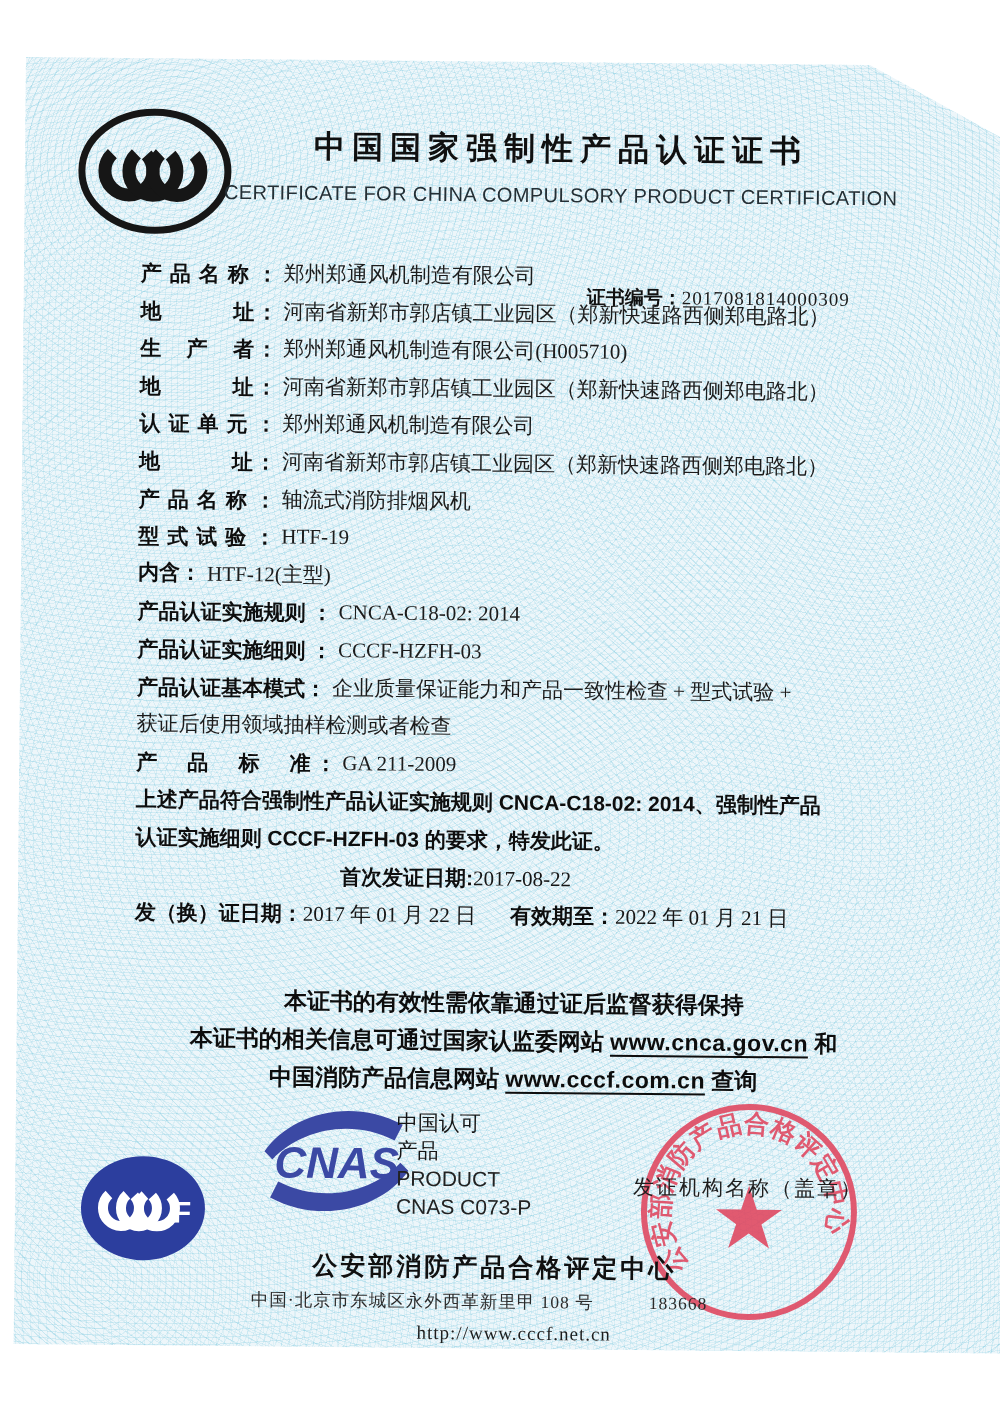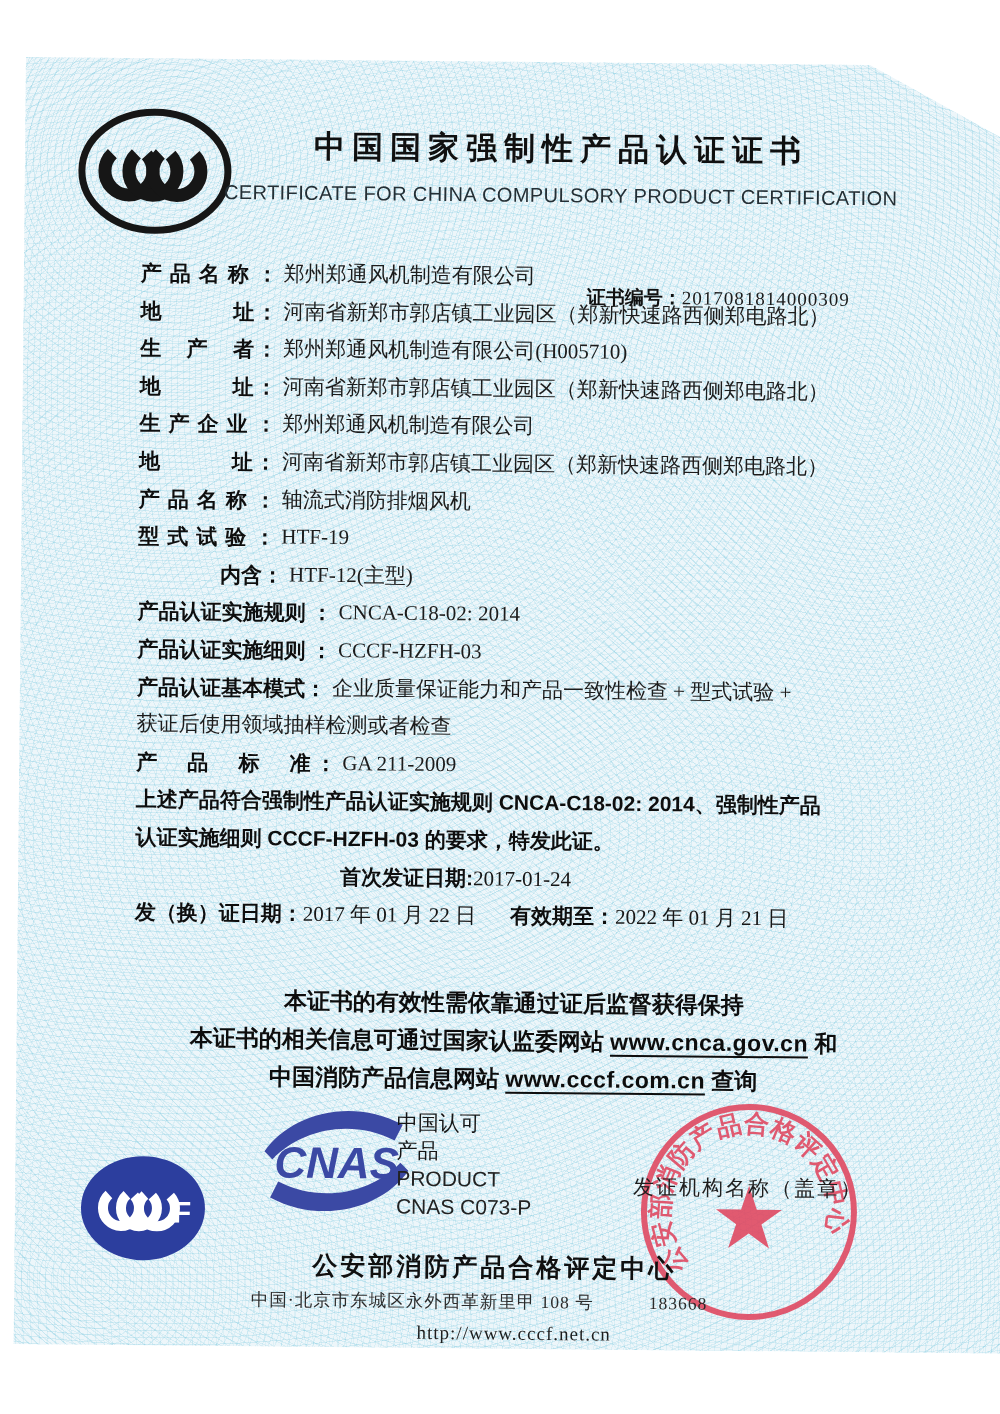--- a/index.html
+++ b/index.html
@@ -48,21 +48,21 @@
     font-size:21px;line-height:37.6px;white-space:nowrap;
   }
   .frow{height:37.6px;}
   .flabel{
     font-family:"Liberation Sans", sans-serif;font-weight:bold;color:#0e0e0e;
     display:inline-block;width:137px;text-align:justify;text-align-last:justify;
     vertical-align:bottom;
   }
   .flabel.auto{width:auto;text-align:left;text-align-last:left;}
   .flabel.wide{width:200px;}
-  .flabel.indent{width:auto;text-align:center;text-align-last:left;margin-left:82px;}
+  .flabel.indent{width:auto;text-align:center;text-align-last:left;font-family:Liberation Mono, monospace;}
   .fvalue{font-family:"Liberation Serif", serif;color:#1c1c1c;margin-left:6px;}
   .stmt{
     font-family:"Liberation Sans", sans-serif;font-weight:bold;color:#0e0e0e;
     height:37.6px;
   }
   .stmt-center{margin-left:205px;}
   .dserif{font-family:"Liberation Serif", serif;font-weight:normal;color:#161616;}
   
   .notices{
     position:absolute;left:0;top:922px;width:994px;text-align:center;
@@ -125,33 +125,33 @@
 
   <div class="certno">
     <span class="lbl">证书编号：</span><span class="num">2017081814000309</span>
   </div>
 
   <div class="fields">
     <div class="frow"><span class="flabel">产品名称：</span><span class="fvalue">郑州郑通风机制造有限公司</span></div>
     <div class="frow"><span class="flabel">地　　　址：</span><span class="fvalue">河南省新郑市郭店镇工业园区（郑新快速路西侧郑电路北）</span></div>
     <div class="frow"><span class="flabel">生　产　者：</span><span class="fvalue">郑州郑通风机制造有限公司(H005710)</span></div>
     <div class="frow"><span class="flabel">地　　　址：</span><span class="fvalue">河南省新郑市郭店镇工业园区（郑新快速路西侧郑电路北）</span></div>
-    <div class="frow"><span class="flabel">生产企业：</span><span class="fvalue">郑州郑通风机制造有限公司</span></div>
+    <div class="frow"><span class="flabel">认证单元：</span><span class="fvalue">郑州郑通风机制造有限公司</span></div>
     <div class="frow"><span class="flabel">地　　　址：</span><span class="fvalue">河南省新郑市郭店镇工业园区（郑新快速路西侧郑电路北）</span></div>
     <div class="frow"><span class="flabel">产品名称：</span><span class="fvalue">轴流式消防排烟风机</span></div>
     <div class="frow"><span class="flabel">型式试验：</span><span class="fvalue">HTF-19</span></div>
     <div class="frow"><span class="flabel indent">内含：</span><span class="fvalue">HTF-12(主型)</span></div>
     <div class="frow"><span class="flabel auto">产品认证实施规则 ：</span><span class="fvalue">CNCA-C18-02: 2014</span></div>
     <div class="frow"><span class="flabel auto">产品认证实施细则 ：</span><span class="fvalue">CCCF-HZFH-03</span></div>
     <div class="frow"><span class="flabel auto">产品认证基本模式：</span><span class="fvalue">企业质量保证能力和产品一致性检查 + 型式试验 +</span></div>
     <div class="frow"><span class="fvalue" style="margin-left:0;">获证后使用领域抽样检测或者检查</span></div>
     <div class="frow"><span class="flabel wide">产　品　标　准：</span><span class="fvalue">GA 211-2009</span></div>
     <div class="stmt">上述产品符合强制性产品认证实施规则 CNCA-C18-02: 2014、强制性产品</div>
     <div class="stmt">认证实施细则 CCCF-HZFH-03 的要求，特发此证。</div>
-    <div class="stmt stmt-center"><span>首次发证日期:</span><span class="dserif">2017-01-24</span></div>
+    <div class="stmt stmt-center"><span>首次发证日期:</span><span class="dserif">2017-08-22</span></div>
     <div class="stmt"><span>发（换）证日期：</span><span class="dserif">2017 年 01 月 22 日</span><span style="display:inline-block;width:34px;"></span><span>有效期至：</span><span class="dserif">2022 年 01 月 21 日</span></div>
   </div>
 
   <div class="notices">
     <div>本证书的有效性需依靠通过证后监督获得保持</div>
     <div><span>本证书的相关信息可通过国家认监委网站 </span><span class="url">www.cnca.gov.cn</span><span> 和</span></div>
     <div><span>中国消防产品信息网站 </span><span class="url">www.cccf.com.cn</span><span> 查询</span></div>
   </div>
 
   <svg class="logo-cccf" width="136" height="116" viewBox="0 0 136 116">

